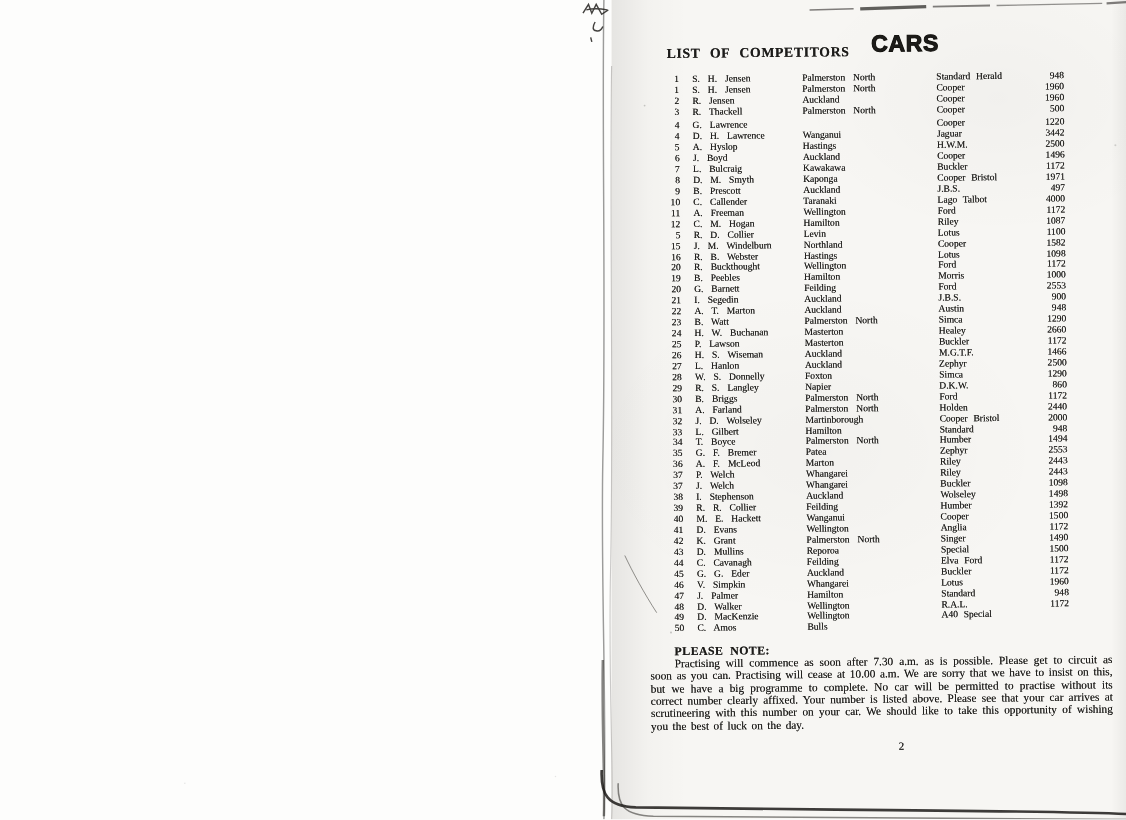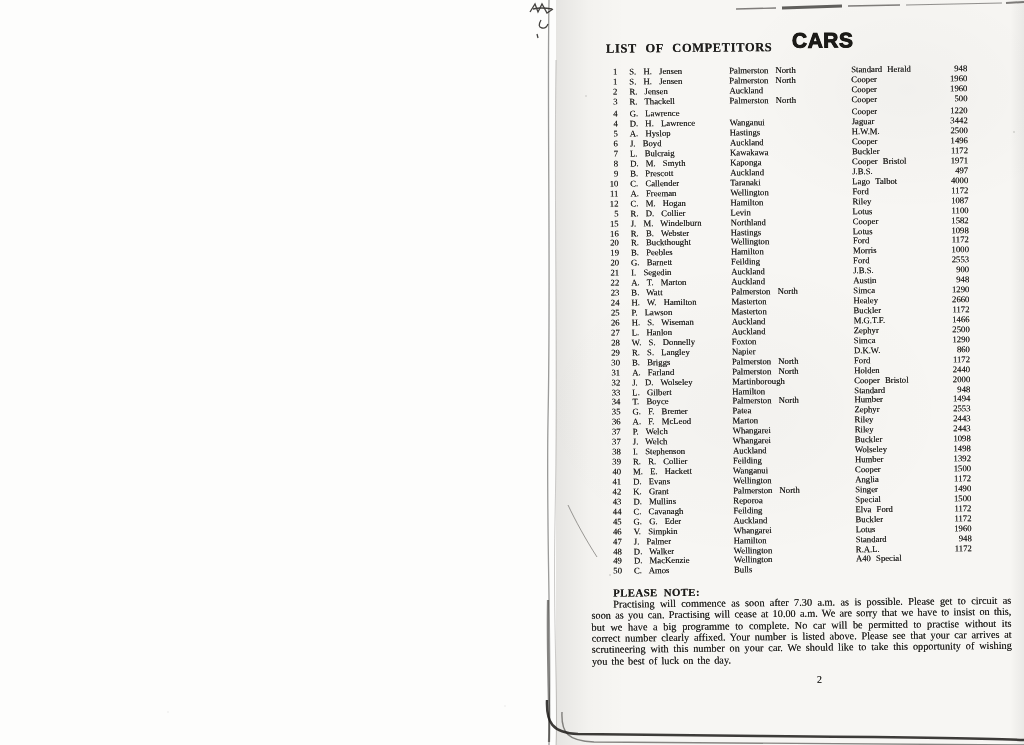--- a/index.html
+++ b/index.html
@@ -272,21 +272,21 @@
       <div class="row">
         <span class="c-no">23</span>
         <span class="c-name">B. Watt</span>
         <span class="c-town">Palmerston North</span>
         <span class="c-car">Simca</span>
         <span class="c-cc">1290</span>
       </div>
 
       <div class="row">
         <span class="c-no">24</span>
-        <span class="c-name">H. W. Hamilton</span>
+        <span class="c-name">H. W. Buchanan</span>
         <span class="c-town">Masterton</span>
         <span class="c-car">Healey</span>
         <span class="c-cc">2660</span>
       </div>
 
       <div class="row">
         <span class="c-no">25</span>
         <span class="c-name">P. Lawson</span>
         <span class="c-town">Masterton</span>
         <span class="c-car">Buckler</span>

